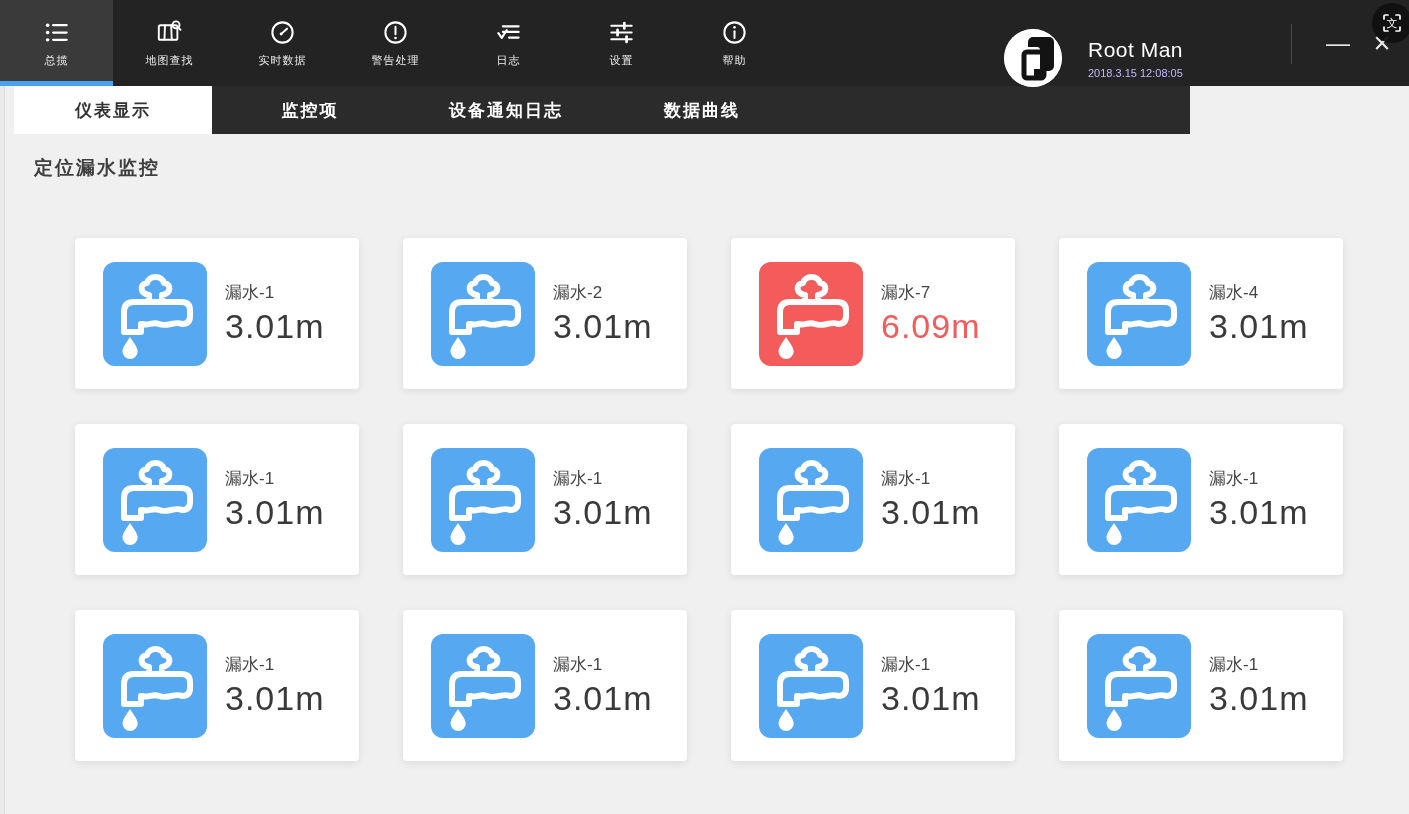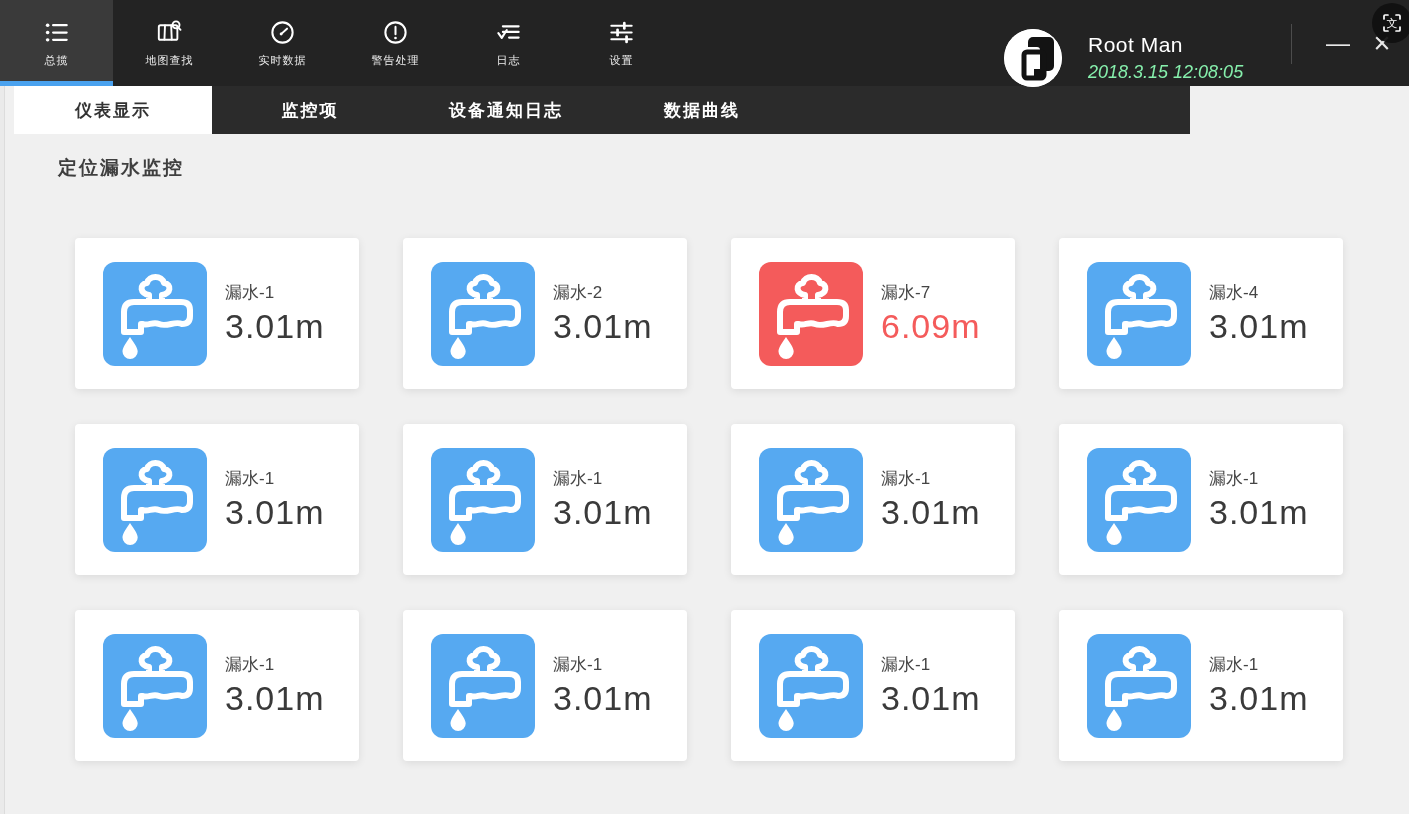--- a/index.html
+++ b/index.html
@@ -14,42 +14,42 @@
   .nav-item.active { background:#3a3a3a; }
   .nav-item.active::after { content:""; position:absolute; left:0; right:0; bottom:0; height:5px;
     background:var(--accent,#4aa2ef); }
   .nav-item .nicon { width:27px; height:27px; display:block; }
   .nav-item .nlabel { color:#ededed; font-size:11px; letter-spacing:1px; }
 
   .user-block { position:absolute; left:1004px; top:29px; display:flex; align-items:center; }
   .avatar { width:58px; height:58px; border-radius:50%; overflow:hidden; background:#fff; }
   .user-meta { margin-left:26px; }
   .user-name { color:#fff; font-size:21px; font-weight:500; letter-spacing:0.5px; }
-  .user-time { color:#86efac; font-size:18px; margin-top:5px;font-style:italic; }
+  .user-time { color:#c4b5fd; font-size:11px; margin-top:5px; }
   .header-divider { position:absolute; left:1291px; top:24px; width:1px; height:40px; background:#4c4c4c; }
   .win-btn { position:absolute; top:0; height:86px; display:flex; align-items:center; justify-content:center;
     color:#e9e9e9; cursor:pointer; }
   .win-min { left:1316px; width:44px; font-size:24px; }
   .win-close { left:1362px; width:40px; font-size:29px; font-weight:300; }
   .overlay-capture { position:absolute; left:1372px; top:3px; width:40px; height:40px; border-radius:50%;
     background:rgba(16,16,16,.93); display:flex; align-items:center; justify-content:center; z-index:5; cursor:pointer; }
 
   
   .edge-strip { position:absolute; left:0; top:86px; width:5px; height:728px;
     background:#eaeaea; border-right:1px solid #dcdcdc; }
 
   
   .tabbar { margin-left:14px; width:1176px; height:48px; background:#2b2b2b; display:flex; }
   .tab { width:196px; height:48px; display:flex; align-items:center; justify-content:center;
     color:#fff; font-size:17px; font-weight:600; letter-spacing:2px; cursor:pointer; }
   .tab.active { width:198px; background:#ffffff; color:#333; }
 
   
   .content { margin-left:14px; padding-top:21px; }
-  .section-title { margin-left:44px; font-size:19px; font-weight:700; color:#3f3f3f; letter-spacing:2px; }
+  .section-title { margin-left:20px; font-size:19px; font-weight:700; color:#3f3f3f; letter-spacing:2px; }
   .grid { margin:57px 0 0 61px; display:grid; grid-template-columns:repeat(4,284px);
     grid-auto-rows:151px; column-gap:44px; row-gap:35px; }
   .card { background:#fff; border-radius:4px; box-shadow:0 2px 8px rgba(0,0,0,.09);
     display:flex; align-items:center; padding-left:28px; cursor:pointer; }
   .device-icon { width:104px; height:104px; border-radius:12px; background:var(--blue,#56a9f1); flex:0 0 auto; }
   .device-icon svg { width:104px; height:104px; display:block; }
   .card.alarm .device-icon { background:var(--red,#f45b5b); }
   .device-text { margin-left:18px; }
   .device-label { font-size:17px; color:#454545; }
   .device-value { margin-top:3px; font-size:34px; color:#3a3a3a; letter-spacing:1px; }
@@ -123,20 +123,29 @@
           <line x1="3" y1="6" x2="21" y2="6"></line>
             <line x1="14.5" y1="3.6" x2="14.5" y2="8.4" stroke-width="2.4"></line>
           <line x1="3" y1="12" x2="21" y2="12"></line>
             <line x1="8.5" y1="9.6" x2="8.5" y2="14.4" stroke-width="2.4"></line>
           <line x1="3" y1="18" x2="21" y2="18"></line>
             <line x1="16.5" y1="15.6" x2="16.5" y2="20.4" stroke-width="2.4"></line>
         </svg></span>
       <span class="nlabel">设置</span>
     </div>
 
+    <div class="nav-item">
+      <span class="nicon">
+        <svg viewBox="0 0 24 24" fill="none" stroke="#fff" stroke-width="1.8" stroke-linecap="round">
+          <circle cx="12" cy="12" r="9"></circle>
+          <circle cx="12" cy="7.4" r="1.2" fill="#fff" stroke="none"></circle>
+            <line x1="12" y1="10.8" x2="12" y2="16.8"></line>
+        </svg></span>
+      <span class="nlabel">帮助</span>
+    </div>
   </div>
 
   <div class="user-block">
     <div class="avatar">
       <svg viewBox="0 0 58 58">
         <circle cx="29" cy="29" r="29" fill="#fff"></circle>
         <rect x="24" y="8" width="26" height="34" rx="5" fill="#131313"></rect>
         <rect x="15" y="18" width="21" height="32" rx="3" fill="#fff"></rect>
         <rect x="20" y="23" width="20" height="26" rx="3" fill="none" stroke="#131313" stroke-width="5"></rect>
         <rect x="30" y="40" width="9" height="9" fill="#131313"></rect>

